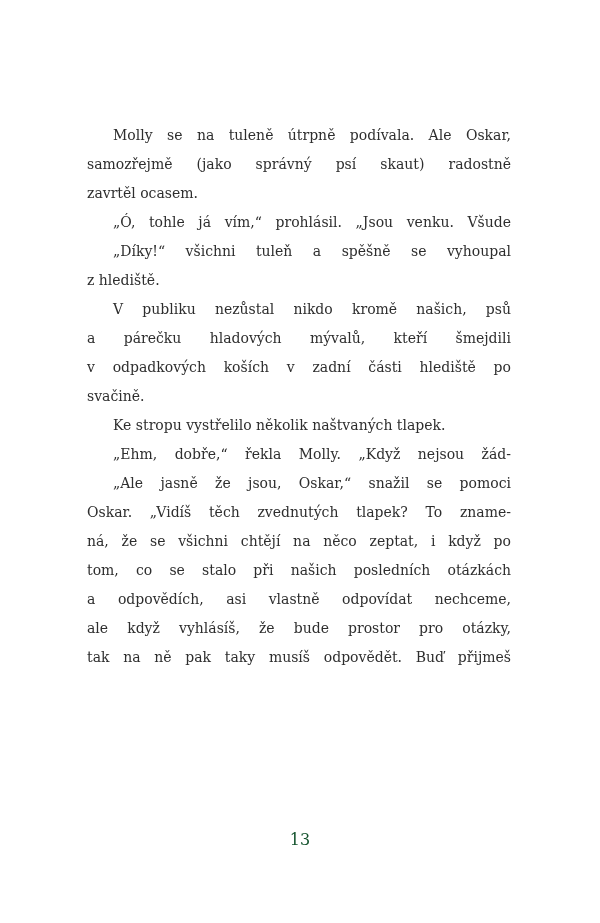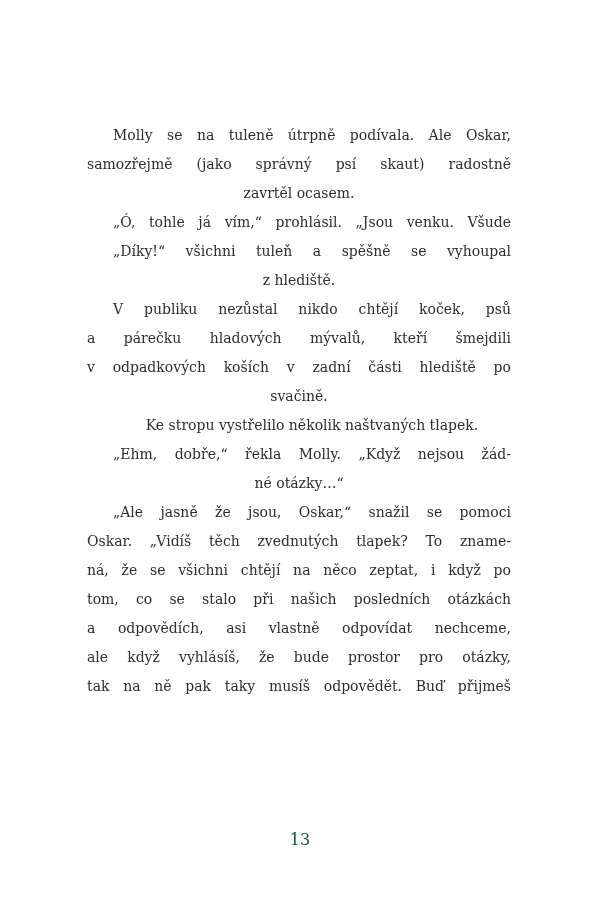--- a/index.html
+++ b/index.html
@@ -19,21 +19,21 @@
   .text-block {
     position: absolute;
     left: 87px;
     top: 121px;
     width: 424px;
     font-size: 14px;
     line-height: 29px;
   }
   .line {
     height: 29px;
-    text-align: center;
+    text-align: left;
   }
   .line.justify {
     text-align: justify;
     text-align-last: justify;
   }
   .line.indent {
     padding-left: 26px;
   }
   .italic {
   }
@@ -52,27 +52,26 @@
 <body>
 
 <div class="page">
   <div class="text-block">
       <div class="line justify indent"><span>Molly se na tuleně útrpně podívala. Ale Oskar,</span></div>
       <div class="line justify"><span>samozřejmě (jako správný psí skaut) radostně</span></div>
       <div class="line"><span>zavrtěl ocasem.</span></div>
       <div class="line justify indent"><span>„Ó, tohle já vím,“ prohlásil. „Jsou venku. Všude</span></div>
       <div class="line justify indent"><span>„Díky!“ všichni tuleň a spěšně se vyhoupal</span></div>
       <div class="line"><span>z hlediště.</span></div>
-      <div class="line justify indent"><span>V publiku nezůstal nikdo chtějí koček, psů</span></div>
+      <div class="line justify indent"><span>V publiku nezůstal nikdo kromě našich, psů</span></div>
       <div class="line justify"><span>a párečku hladových mývalů, kteří šmejdili</span></div>
       <div class="line justify"><span>v odpadkových koších v zadní části hlediště po</span></div>
       <div class="line"><span>svačině.</span></div>
       <div class="line indent"><span>Ke stropu vystřelilo několik naštvaných tlapek.</span></div>
       <div class="line justify indent"><span>„Ehm, dobře,“ řekla Molly. „Když nejsou žád-</span></div>
-      <div class="line"><span>né otázky…“</span></div>
       <div class="line justify indent"><span>„Ale jasně že jsou, Oskar,“ snažil se pomoci</span></div>
       <div class="line justify"><span>Oskar. „Vidíš těch zvednutých tlapek? To zname-</span></div>
       <div class="line justify"><span>ná, že se všichni chtějí na něco zeptat, i když po</span></div>
       <div class="line justify"><span>tom, co se stalo při našich posledních otázkách</span></div>
       <div class="line justify"><span>a odpovědích, asi vlastně odpovídat nechceme,</span></div>
       <div class="line justify"><span>ale když vyhlásíš, že bude prostor pro otázky,</span></div>
       <div class="line justify"><span>tak na ně pak taky musíš odpovědět. Buď </span><span class="italic">přijmeš</span></div>
     </div>
   <div class="page-number">13</div>
 </div>

